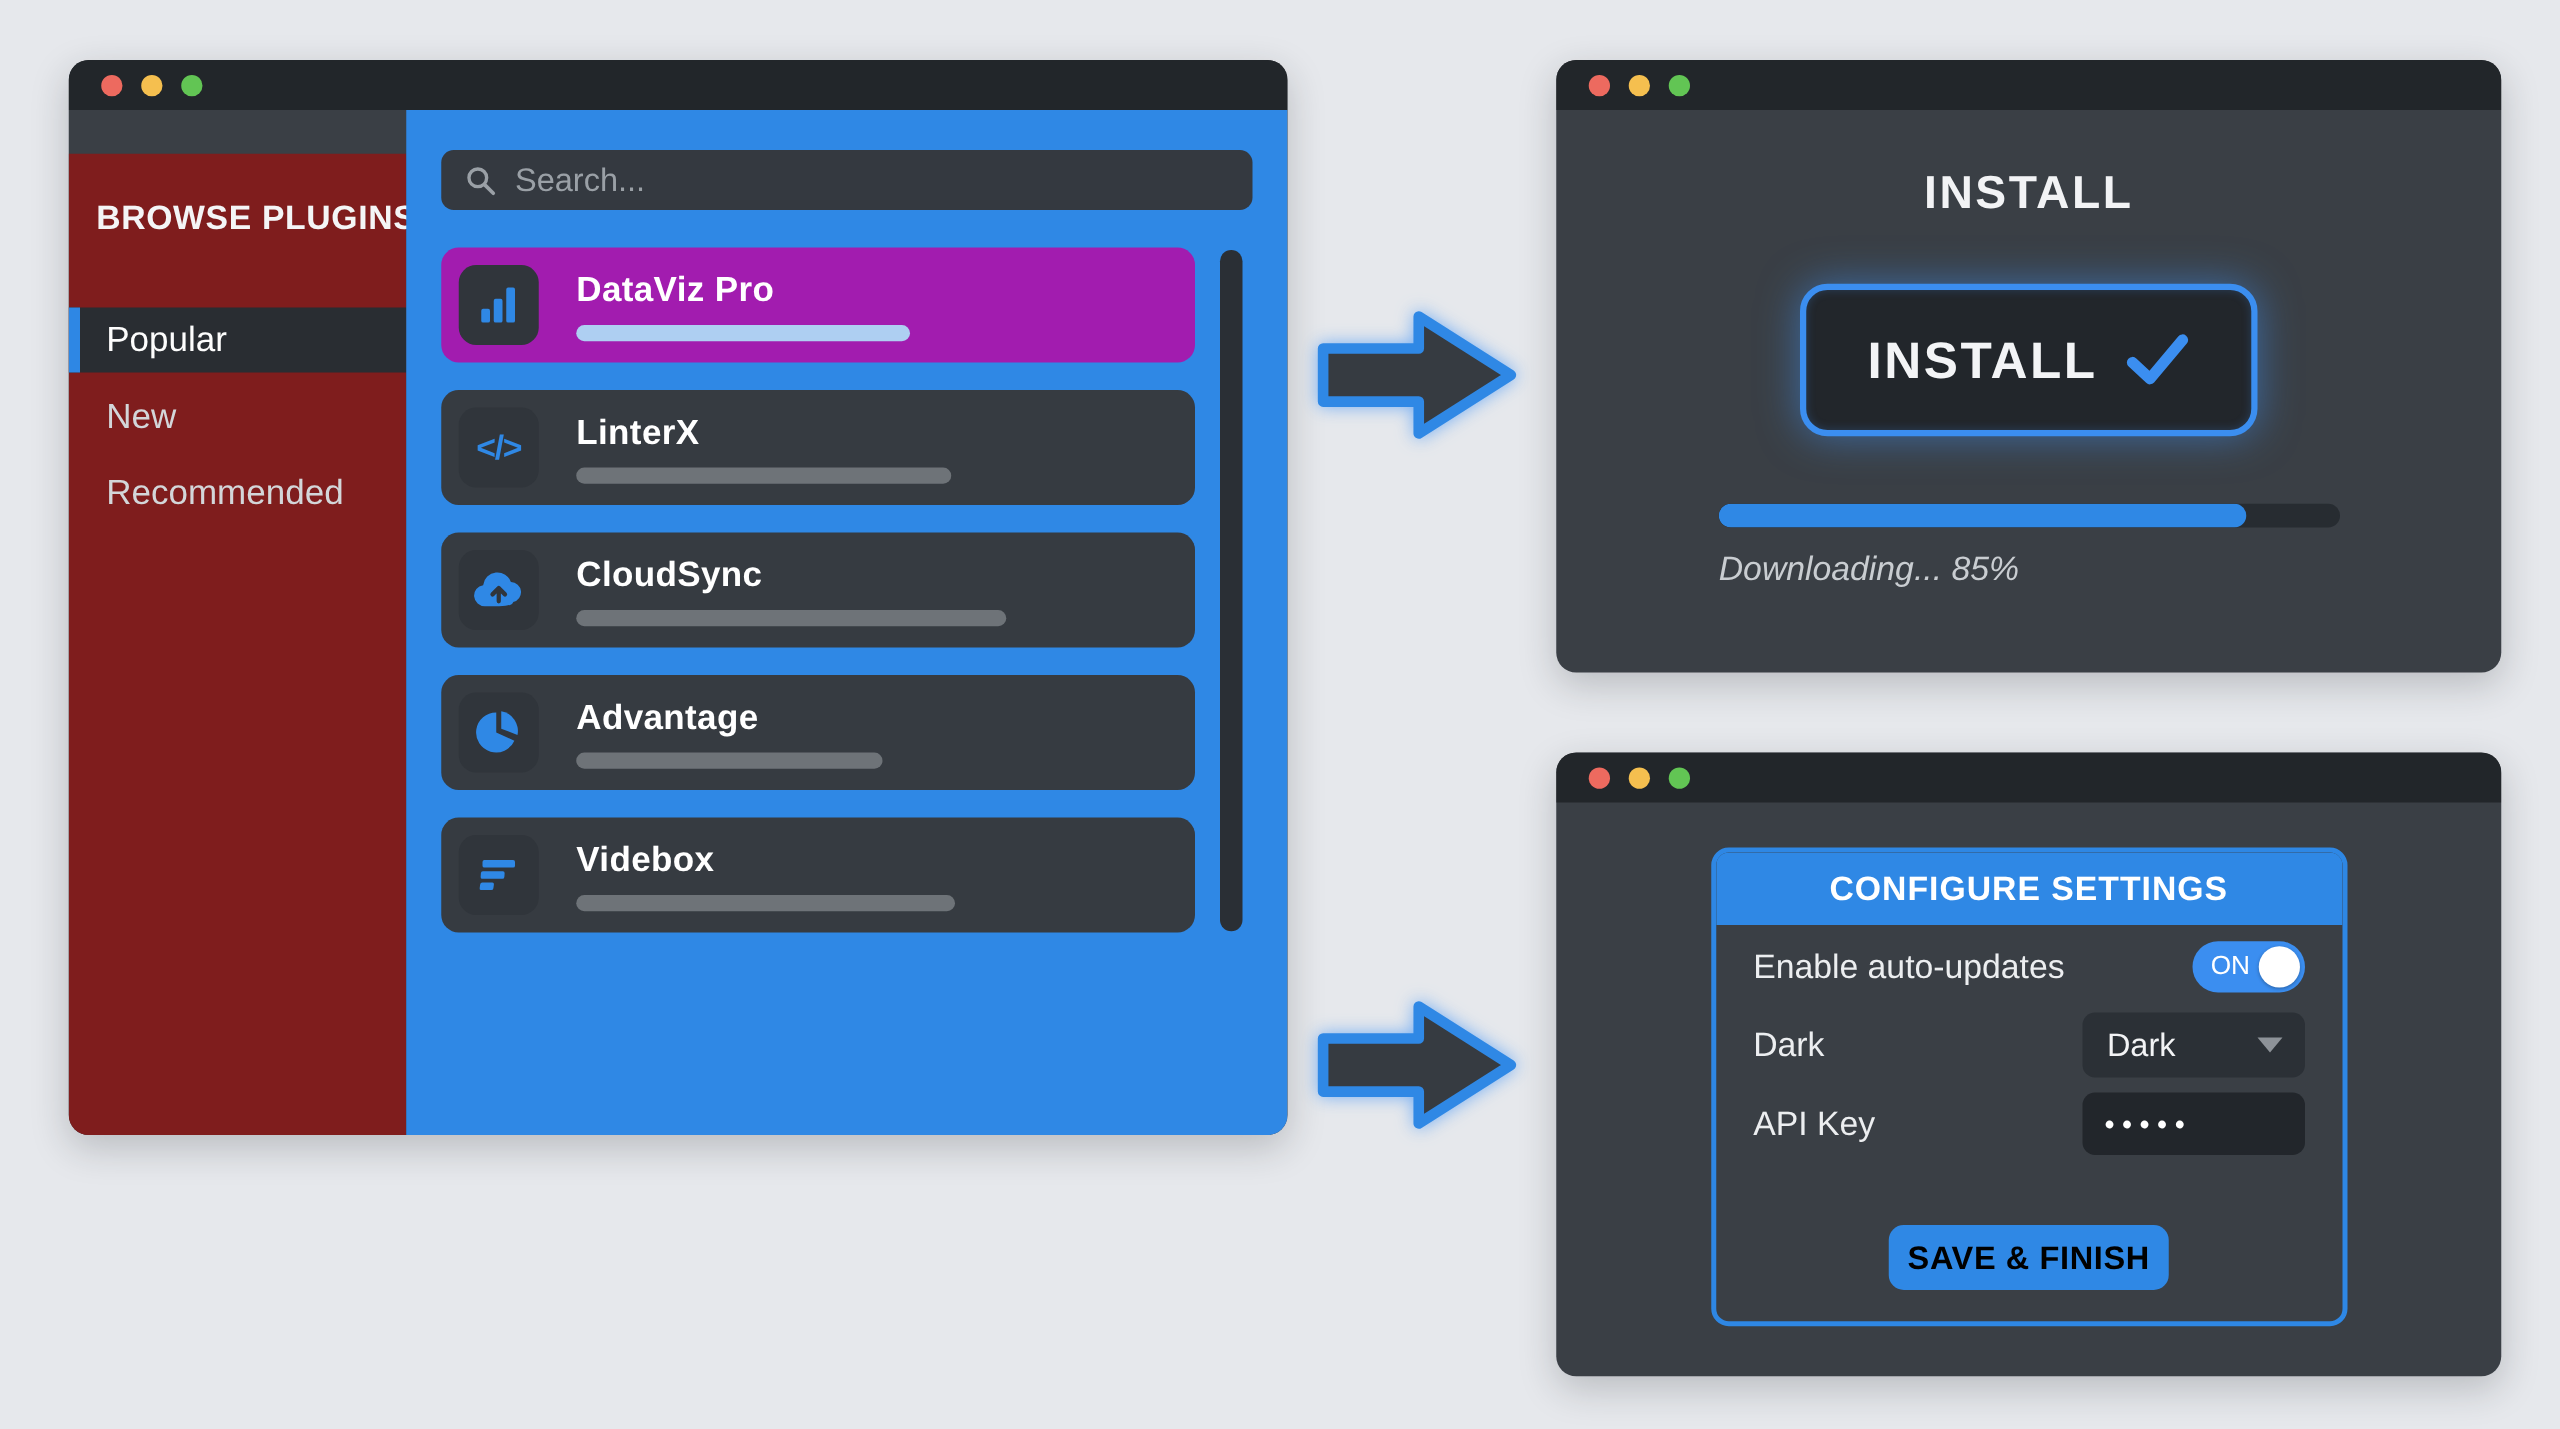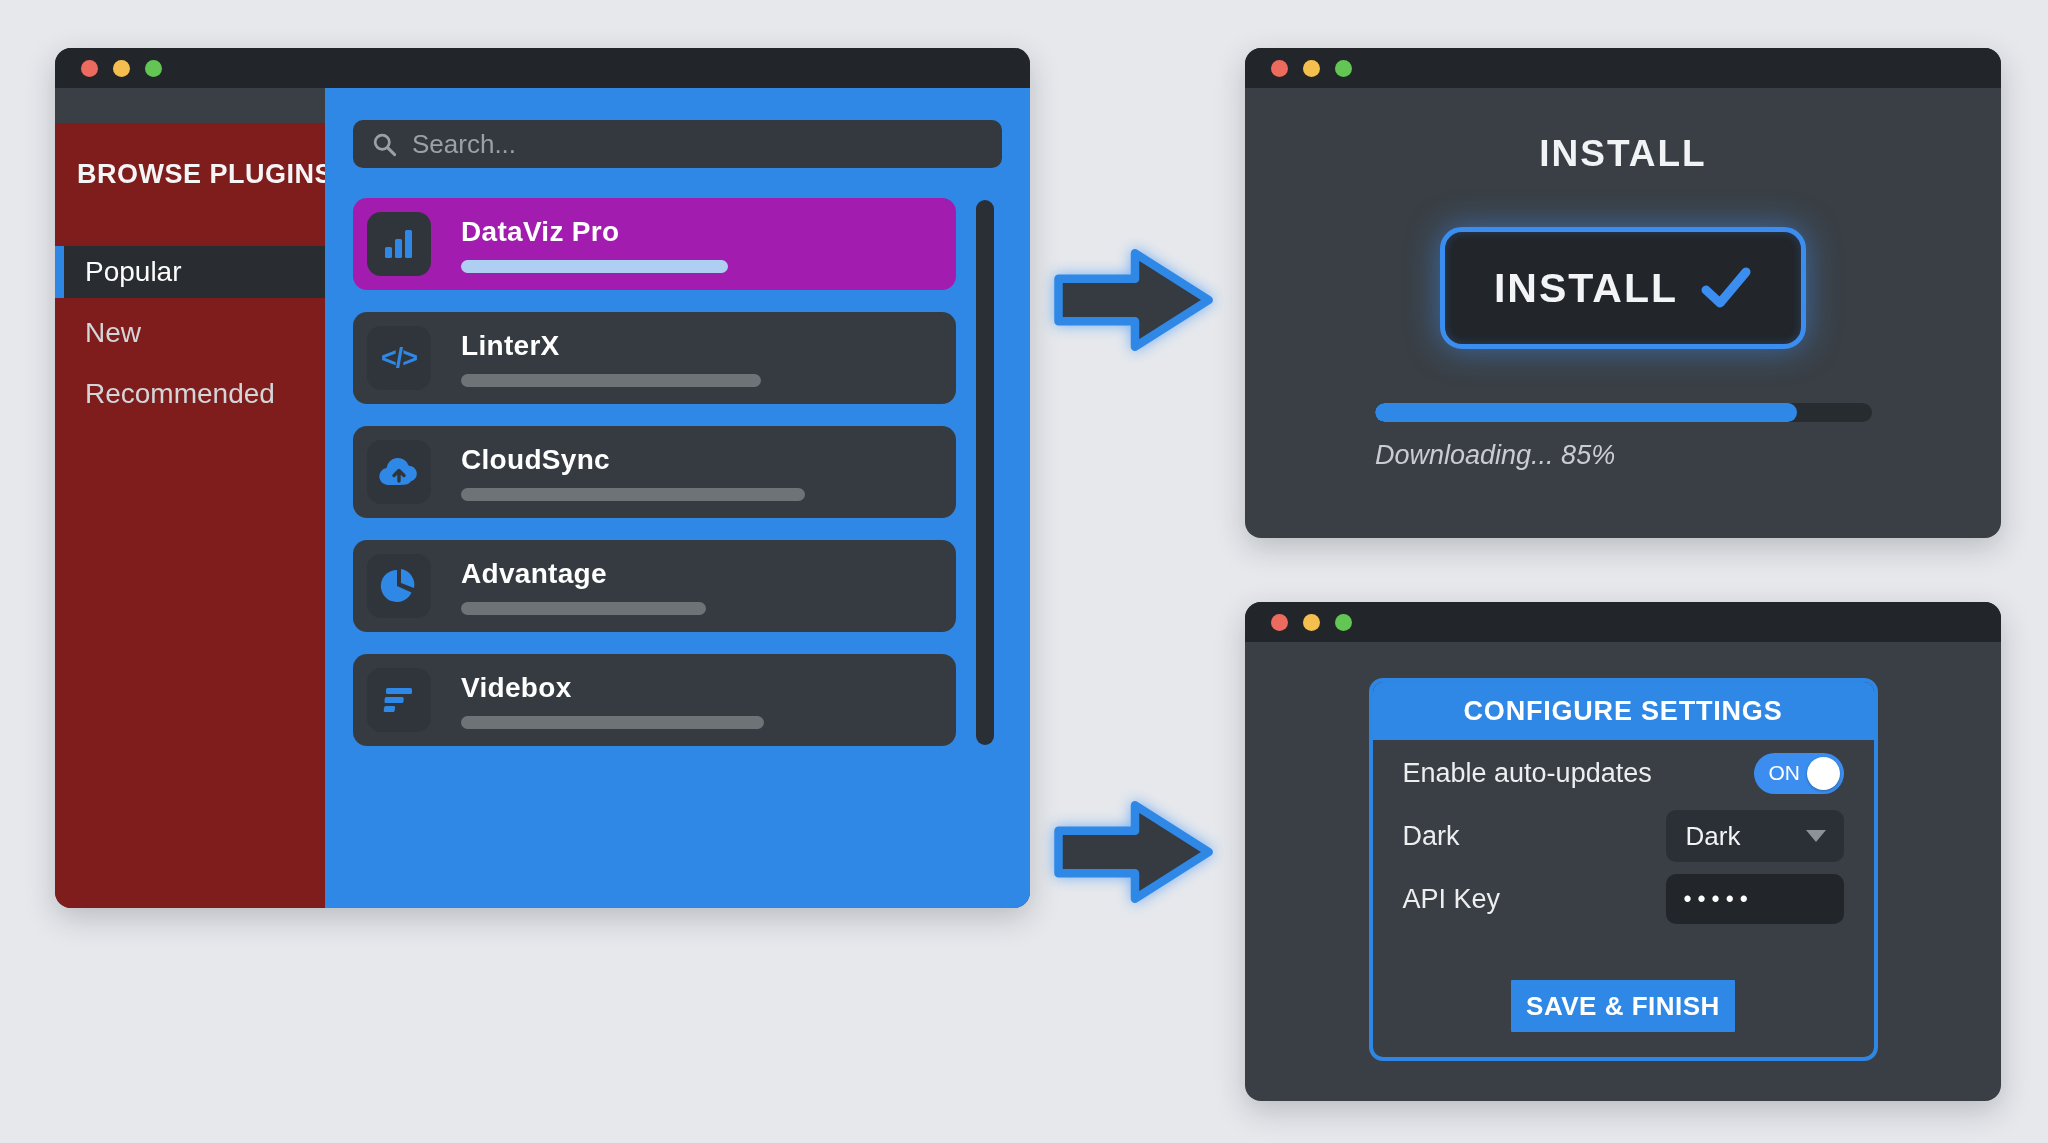--- a/index.html
+++ b/index.html
@@ -141,23 +141,23 @@
     width: 0; height: 0; border-left: 10px solid transparent;
     border-right: 10px solid transparent; border-top: 12px solid #8d9298;
   }
   .password-field {
     width: 178px; height: 50px; border-radius: 10px; background: #22262b;
     display: flex; align-items: center; padding-left: 18px;
     color: #ffffff; font-size: 23px; letter-spacing: 6px; cursor: text;
   }
   .save-button {
     position: absolute; left: 50%; transform: translateX(-50%); bottom: 25px;
-    width: 224px; height: 52px; border-radius: 1px; background: #2f88e5;
+    width: 224px; height: 52px; border-radius: 12px; background: #2f88e5;
     display: flex; align-items: center; justify-content: center;
-    color: #ffffff; font-size: 26px; font-weight: 700; letter-spacing: .5px;
+    color: #000000; font-size: 26px; font-weight: 700; letter-spacing: .5px;
     cursor: pointer; border: none;
   }
 
   
   .flow-arrow { position: absolute; width: 170px; height: 120px; }
   #arrow-1 { left: 1050px; top: 240px; }
   #arrow-2 { left: 1050px; top: 792px; }
 </style>
 </head>
 <body>

